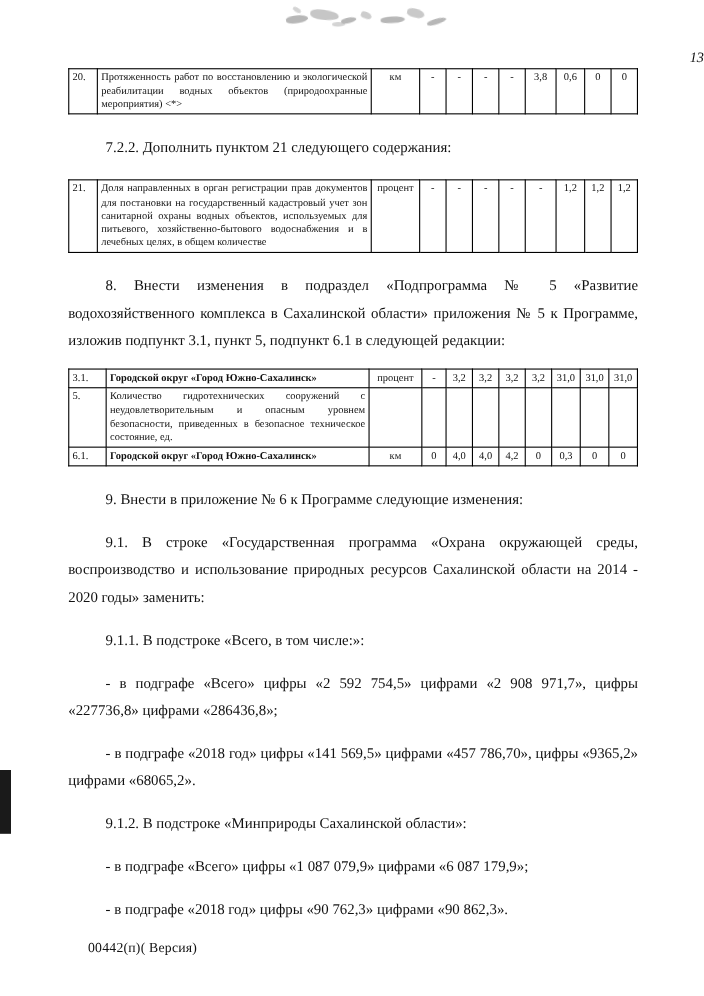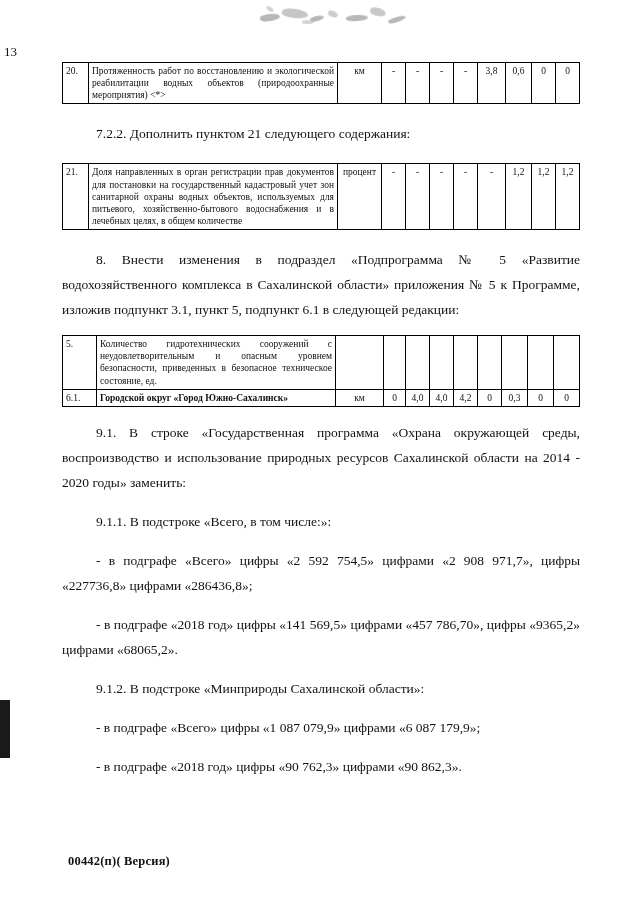--- a/index.html
+++ b/index.html
@@ -54,22 +54,23 @@
     width: 10px;
     height: 58px;
     background: #1a1a1a;
   }
 
   .page-number {
     position: absolute;
     top: 44px;
     left: 4px;
     right: 0;
-    text-align: left;
+    text-align: right;
     font-size: 13px;
+    font-style: italic;
   }
 
   .content {
     position: absolute;
     left: 62px;
     top: 62px;
     width: 518px;
   }
 
   
@@ -116,24 +117,24 @@
     text-align: justify;
     text-indent: 34px;
     margin: 18px 0 0 0;
   }
   .para.tight { margin-top: 14px; }
   .spacer-16 { height: 16px; }
   .spacer-12 { height: 12px; }
 
   .footer {
     position: absolute;
-    left: 68px;
+    left: 80px;
     bottom: 36px;
     font-size: 12.5px;
-    font-weight: bold;
+    font-weight: normal;
     letter-spacing: .2px;
   }
 </style>
 </head>
 <body>
 
 <div class="page">
 
   <div class="scan-smudge">
     <span class="s1"></span>
@@ -231,20 +232,33 @@
         <col style="width:22px">
           <col style="width:24px">
           <col style="width:24px">
         <col style="width:24px">
           <col style="width:24px">
           <col style="width:26px">
         <col style="width:26px">
           <col style="width:26px">
       </colgroup>
       <tbody>
+          <tr>
+        <td class="idx">3.1.</td>
+        <td class="txt bold-txt">Городской округ «Город Южно-Сахалинск»</td>
+        <td class="unit">процент</td>
+        <td class="num">-</td>
+        <td class="num">3,2</td>
+        <td class="num">3,2</td>
+        <td class="num">3,2</td>
+        <td class="num">3,2</td>
+        <td class="num">31,0</td>
+        <td class="num">31,0</td>
+        <td class="num">31,0</td>
+      </tr>
       <tr>
         <td class="idx">5.</td>
         <td class="txt">Количество гидротехнических сооружений с неудовлетворительным и опасным уровнем безопасности, приведенных в безопасное техническое состояние, ед.</td>
         <td class="unit"></td>
         <td class="num"></td>
         <td class="num"></td>
         <td class="num"></td>
         <td class="num"></td>
         <td class="num"></td>
         <td class="num"></td>
@@ -260,20 +274,21 @@
         <td class="num">4,0</td>
         <td class="num">4,2</td>
         <td class="num">0</td>
         <td class="num">0,3</td>
         <td class="num">0</td>
         <td class="num">0</td>
       </tr>
     </tbody>
       </table>
 
+    <p class="para">9. Внести в приложение № 6 к Программе следующие изменения:</p>
     <p class="para tight">9.1. В строке «Государственная программа «Охрана окружающей среды, воспроизводство и использование природных ресурсов Сахалинской области на 2014 - 2020 годы» заменить:</p>
     <p class="para tight">9.1.1. В подстроке «Всего, в том числе:»:</p>
     <p class="para tight">- в подграфе «Всего» цифры «2 592 754,5» цифрами «2 908 971,7», цифры «227736,8» цифрами «286436,8»;</p>
     <p class="para tight">- в подграфе «2018 год» цифры «141 569,5» цифрами «457 786,70», цифры «9365,2» цифрами «68065,2».</p>
     <p class="para tight">9.1.2. В подстроке «Минприроды Сахалинской области»:</p>
     <p class="para tight">- в подграфе «Всего» цифры «1 087 079,9» цифрами «6 087 179,9»;</p>
     <p class="para tight">- в подграфе «2018 год» цифры «90 762,3» цифрами «90 862,3».</p>
 
   </div>
 

